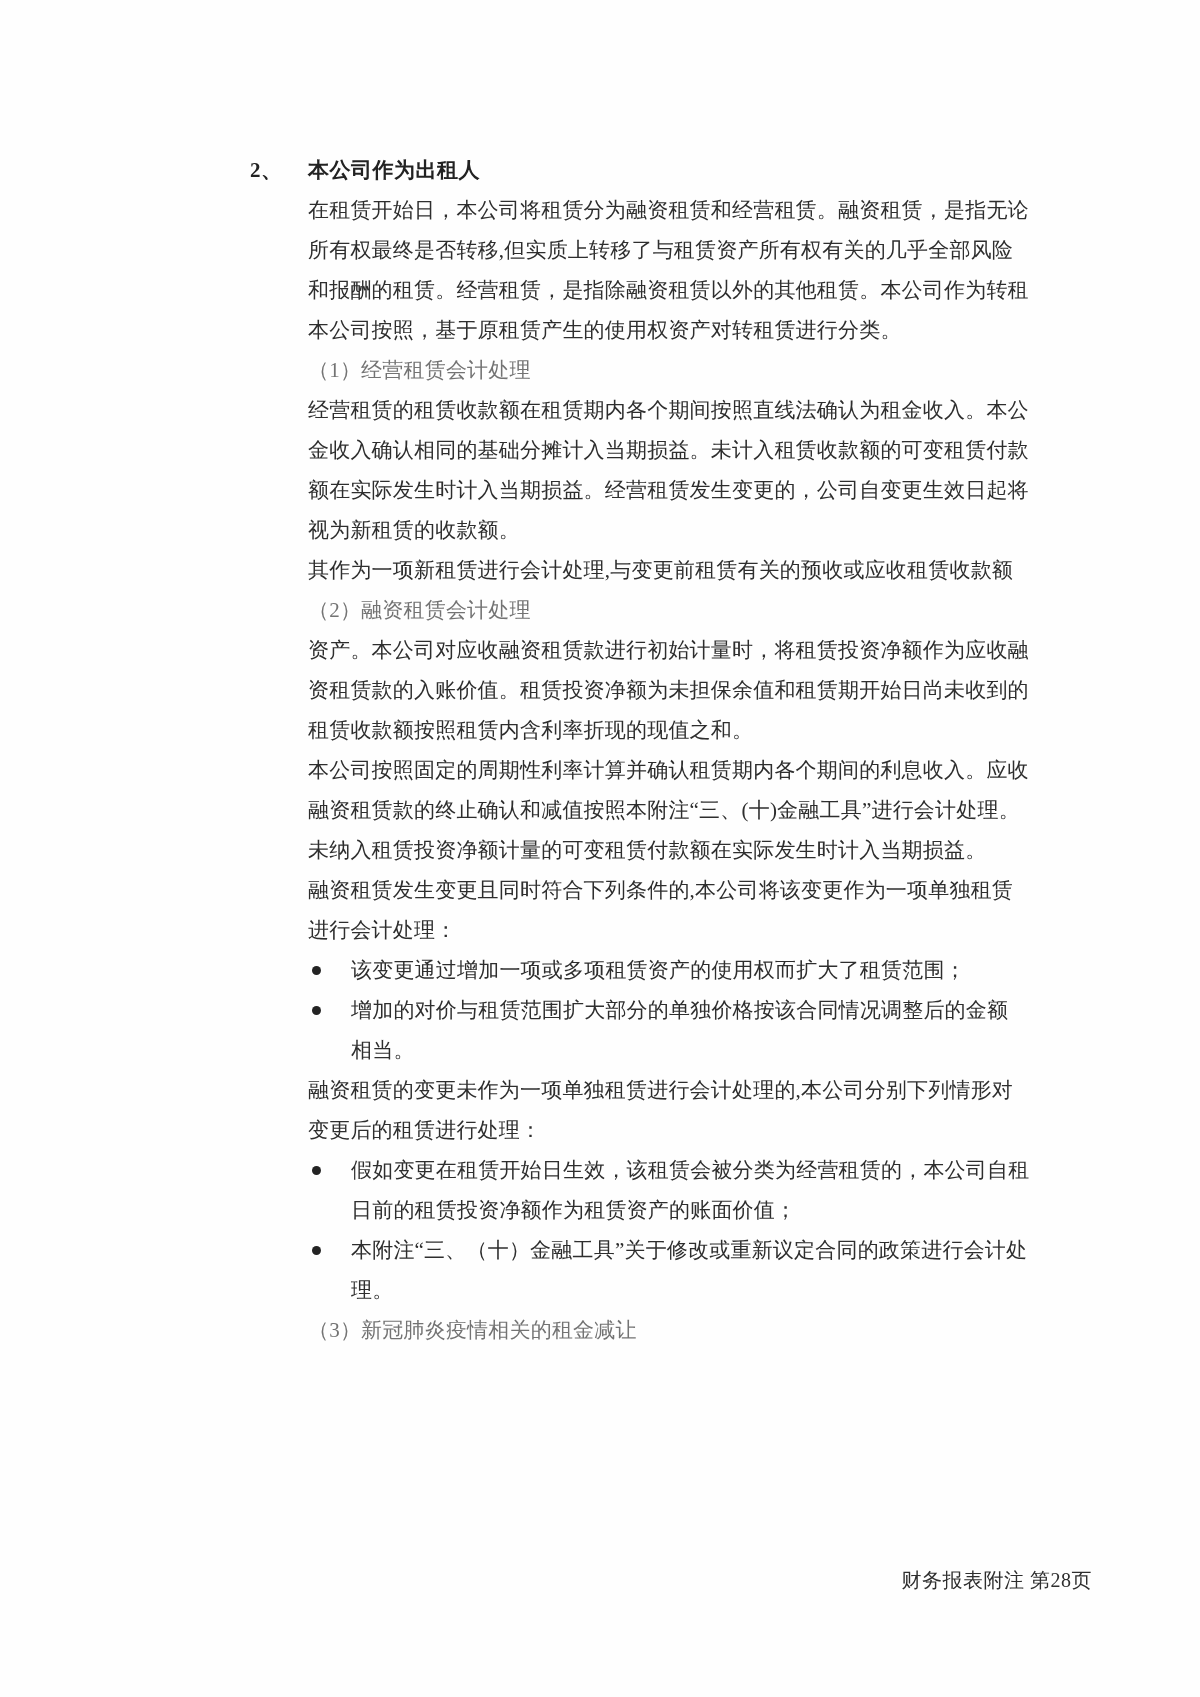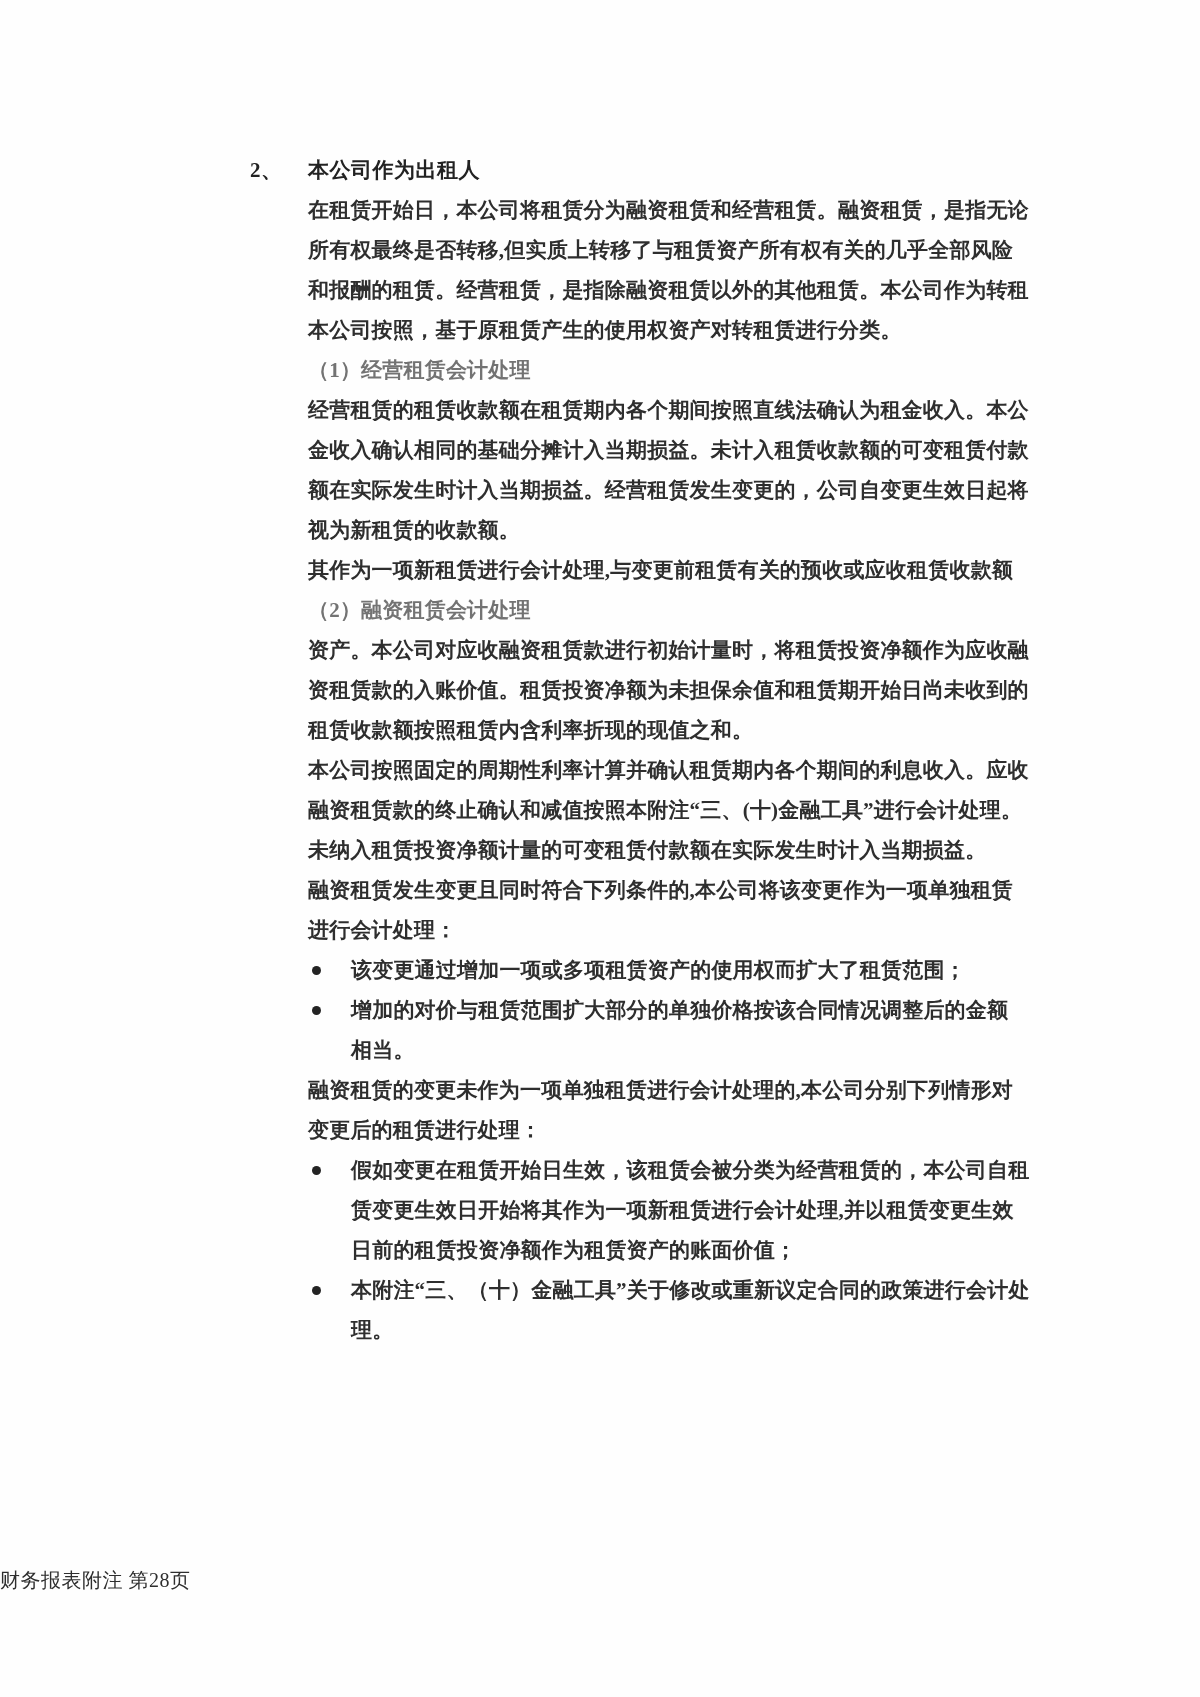--- a/index.html
+++ b/index.html
@@ -25,21 +25,20 @@
     left: 308px;
     top: 150px;
     width: 716px;
     font-size: 21px;
   }
   .text-line {
     height: 40px;
     line-height: 40px;
     white-space: nowrap;
     letter-spacing: 0.2px;
-    font-weight: bold;
   }
   .heading {
     position: relative;
     height: 40px;
     line-height: 40px;
     font-weight: bold;
     color: #222222;
     white-space: nowrap;
     letter-spacing: 0.5px;
   }
@@ -63,21 +62,21 @@
     width: 9px;
     height: 9px;
     border-radius: 50%;
     background: #232323;
   }
   .footer {
     position: absolute;
     left: 0;
     top: 1560px;
     width: 1092px;
-    text-align: left;
+    text-align: right;
     font-size: 20px;
     line-height: 40px;
     color: #2e2e2e;
     letter-spacing: 0.5px;
     white-space: nowrap;
   }
 </style>
 </head>
 <body>
 
@@ -132,26 +131,28 @@
           <div class="text-line">增加的对价与租赁范围扩大部分的单独价格按该合同情况调整后的金额</div>
           <div class="text-line">相当。</div>
         </div>
         <div class="block para">
           <div class="text-line">融资租赁的变更未作为一项单独租赁进行会计处理的,本公司分别下列情形对</div>
           <div class="text-line">变更后的租赁进行处理：</div>
         </div>
         <div class="block bullet">
           <span class="bullet-dot"></span>
           <div class="text-line">假如变更在租赁开始日生效，该租赁会被分类为经营租赁的，本公司自租</div>
-          <div class="text-line">赁变更生效日开始将其作为一项新租赁进行会计处理,并以租赁变更生效</div>
           <div class="text-line">日前的租赁投资净额作为租赁资产的账面价值；</div>
         </div>
         <div class="block bullet">
           <span class="bullet-dot"></span>
           <div class="text-line">本附注“三、（十）金融工具”关于修改或重新议定合同的政策进行会计处</div>
           <div class="text-line">理。</div>
+        </div>
+        <div class="block subhead">
+          <div class="text-line">（3）新冠肺炎疫情相关的租金减让</div>
         </div>
       </div>
   </div>
 
   <div class="footer">财务报表附注 第28页</div>
 
 </div>
 
 </body></html>

